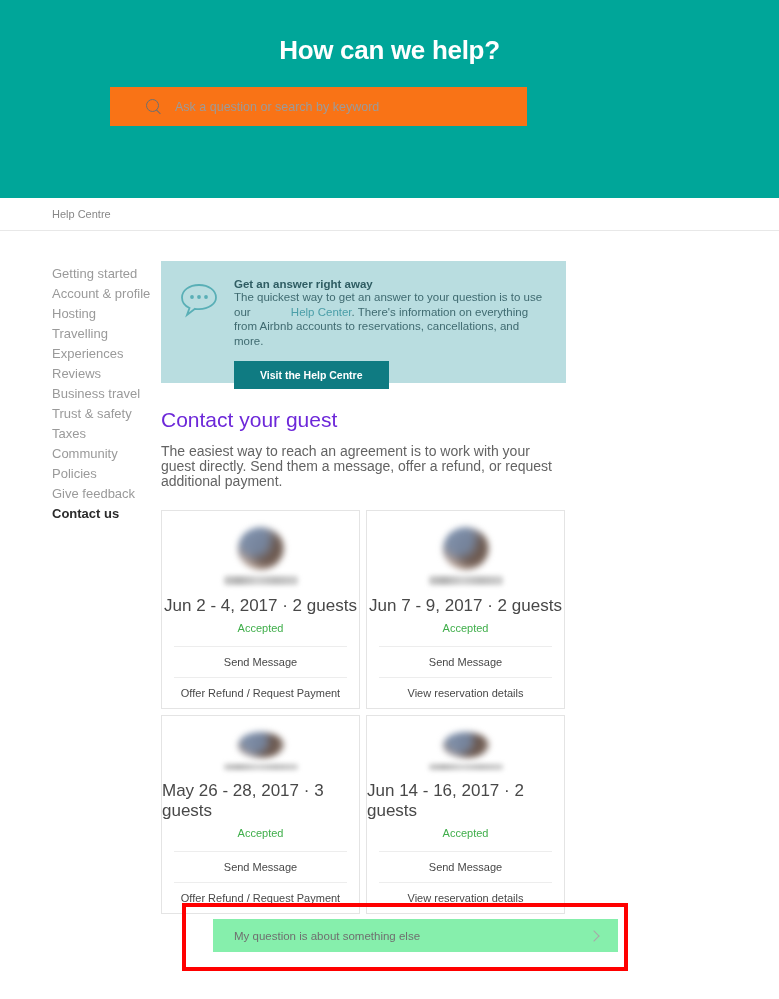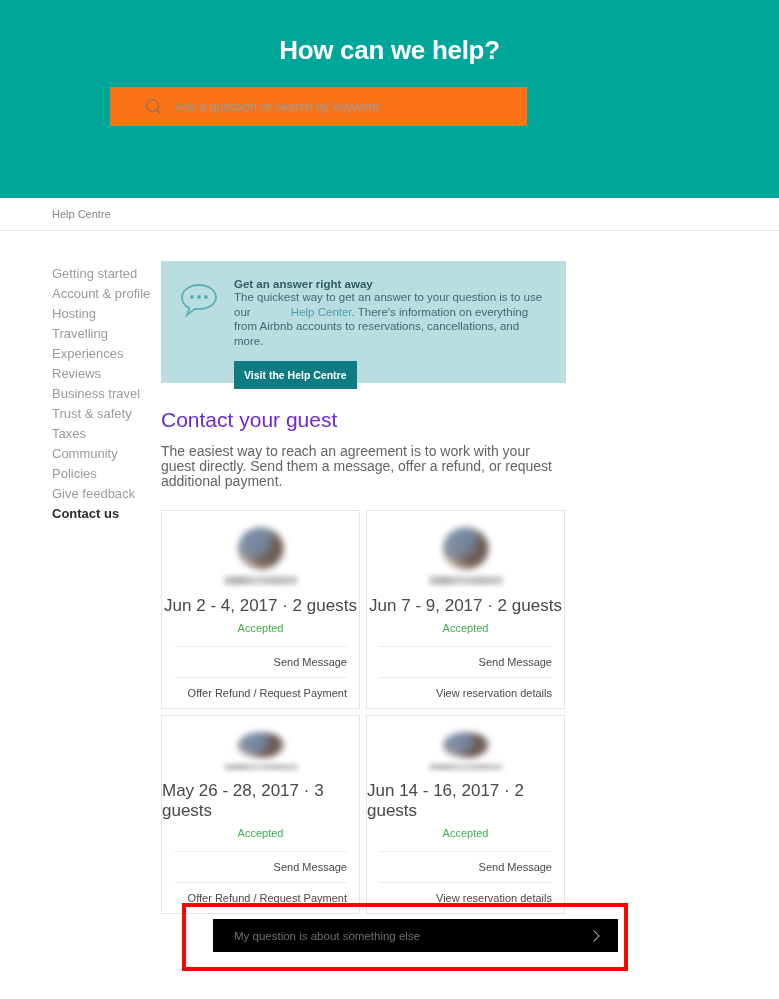--- a/index.html
+++ b/index.html
@@ -142,21 +142,21 @@
     line-height: 14.5px;
   }
   .info-link { color: #4a9ea8; margin-left: 37px; }
   .help-btn {
     display: inline-block;
     margin-top: 13px;
     background: #0f7b82;
     color: #ffffff;
     font-size: 10.5px;
     font-weight: bold;
-    padding: 8px 10px;
+    padding: 8px 26px;
     border: none;
     cursor: pointer;
     font-family: "Liberation Sans", sans-serif;
   }
 
   
   .section-title {
     font-size: 21px;
     color: #6d28d9;
     font-weight: normal;
@@ -216,21 +216,21 @@
     color: #3fae4a;
     margin-bottom: 12px;
   }
   .card-actions {
     width: 100%;
     margin-top: auto;
   }
   .card-action {
     font-size: 11px;
     color: #484848;
-    text-align: right;
+    text-align: center;
     padding: 9px 0;
     border-top: 1px solid #ededed;
     margin: 0 12px;
     cursor: pointer;
   }
 
   
   .more-row {
     display: flex;
     justify-content: flex-end;
@@ -264,21 +264,21 @@
     width: 446px;
     height: 68px;
     border: 4px solid #ff0000;
   }
   .something-else-row {
     position: absolute;
     left: 213px;
     top: 919px;
     width: 405px;
     height: 33px;
-    background: #000000;
+    background: #86efac;
     display: flex;
     align-items: center;
     justify-content: space-between;
     padding: 0 16px 0 21px;
     cursor: pointer;
   }
   .something-else-label {
     font-size: 11.5px;
     color: #6f6f6f;
   }

